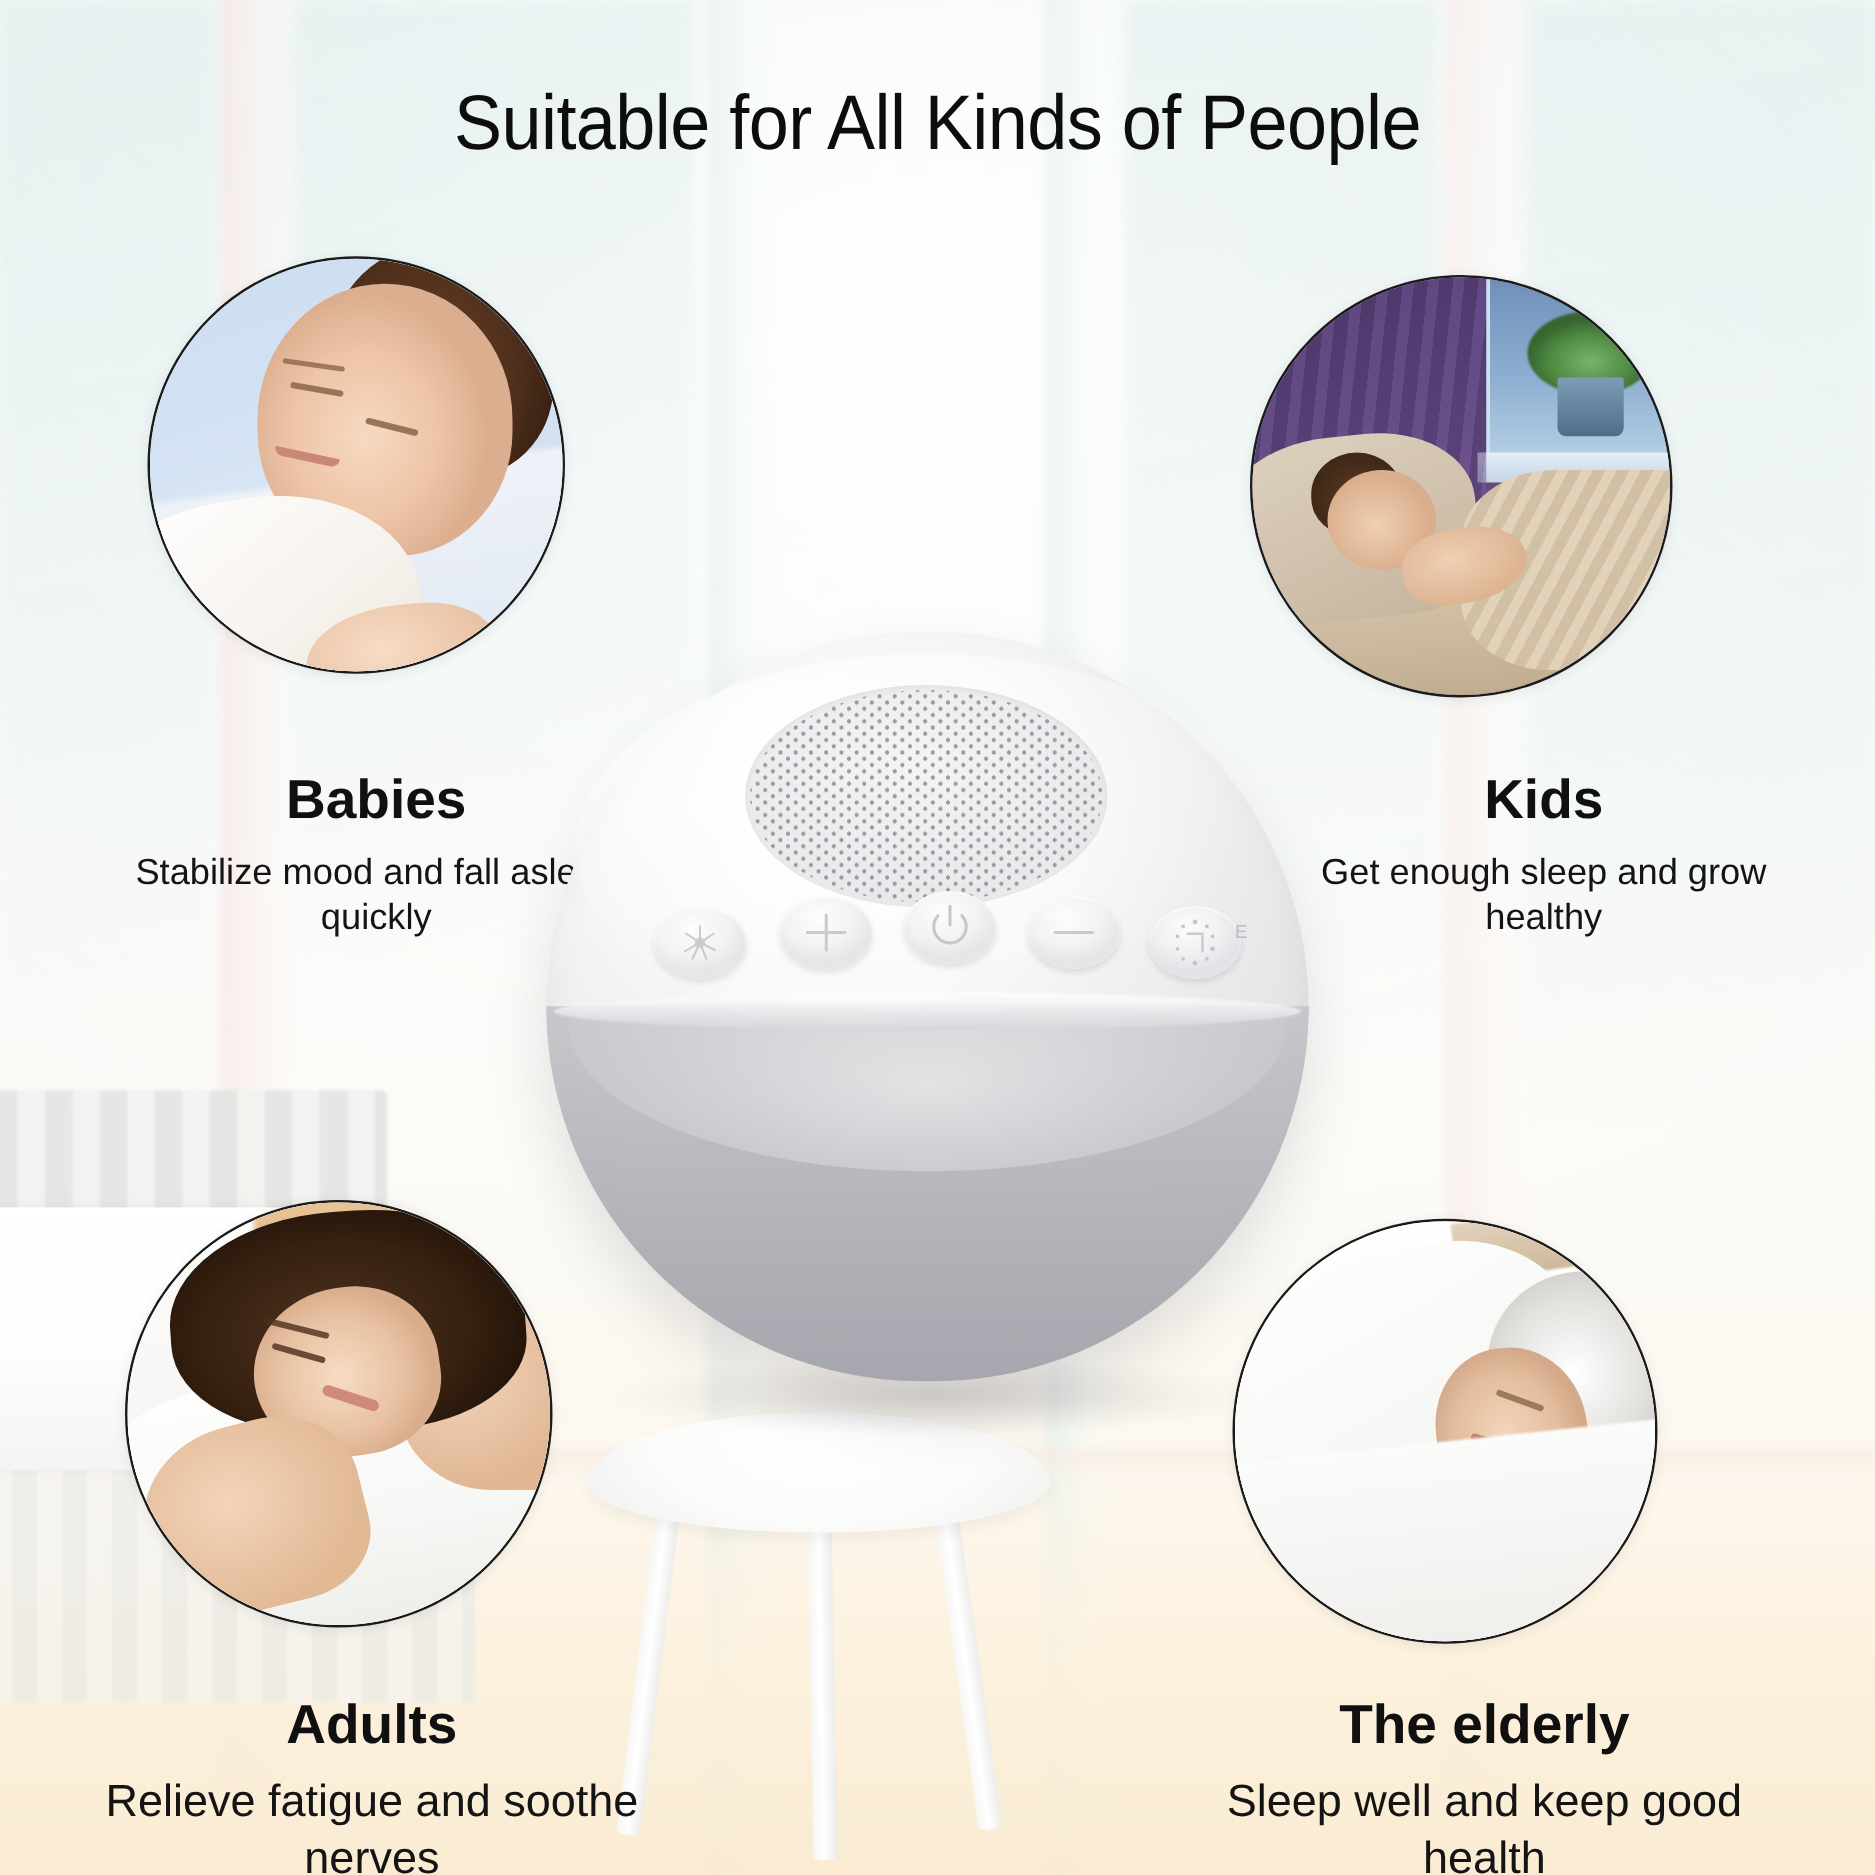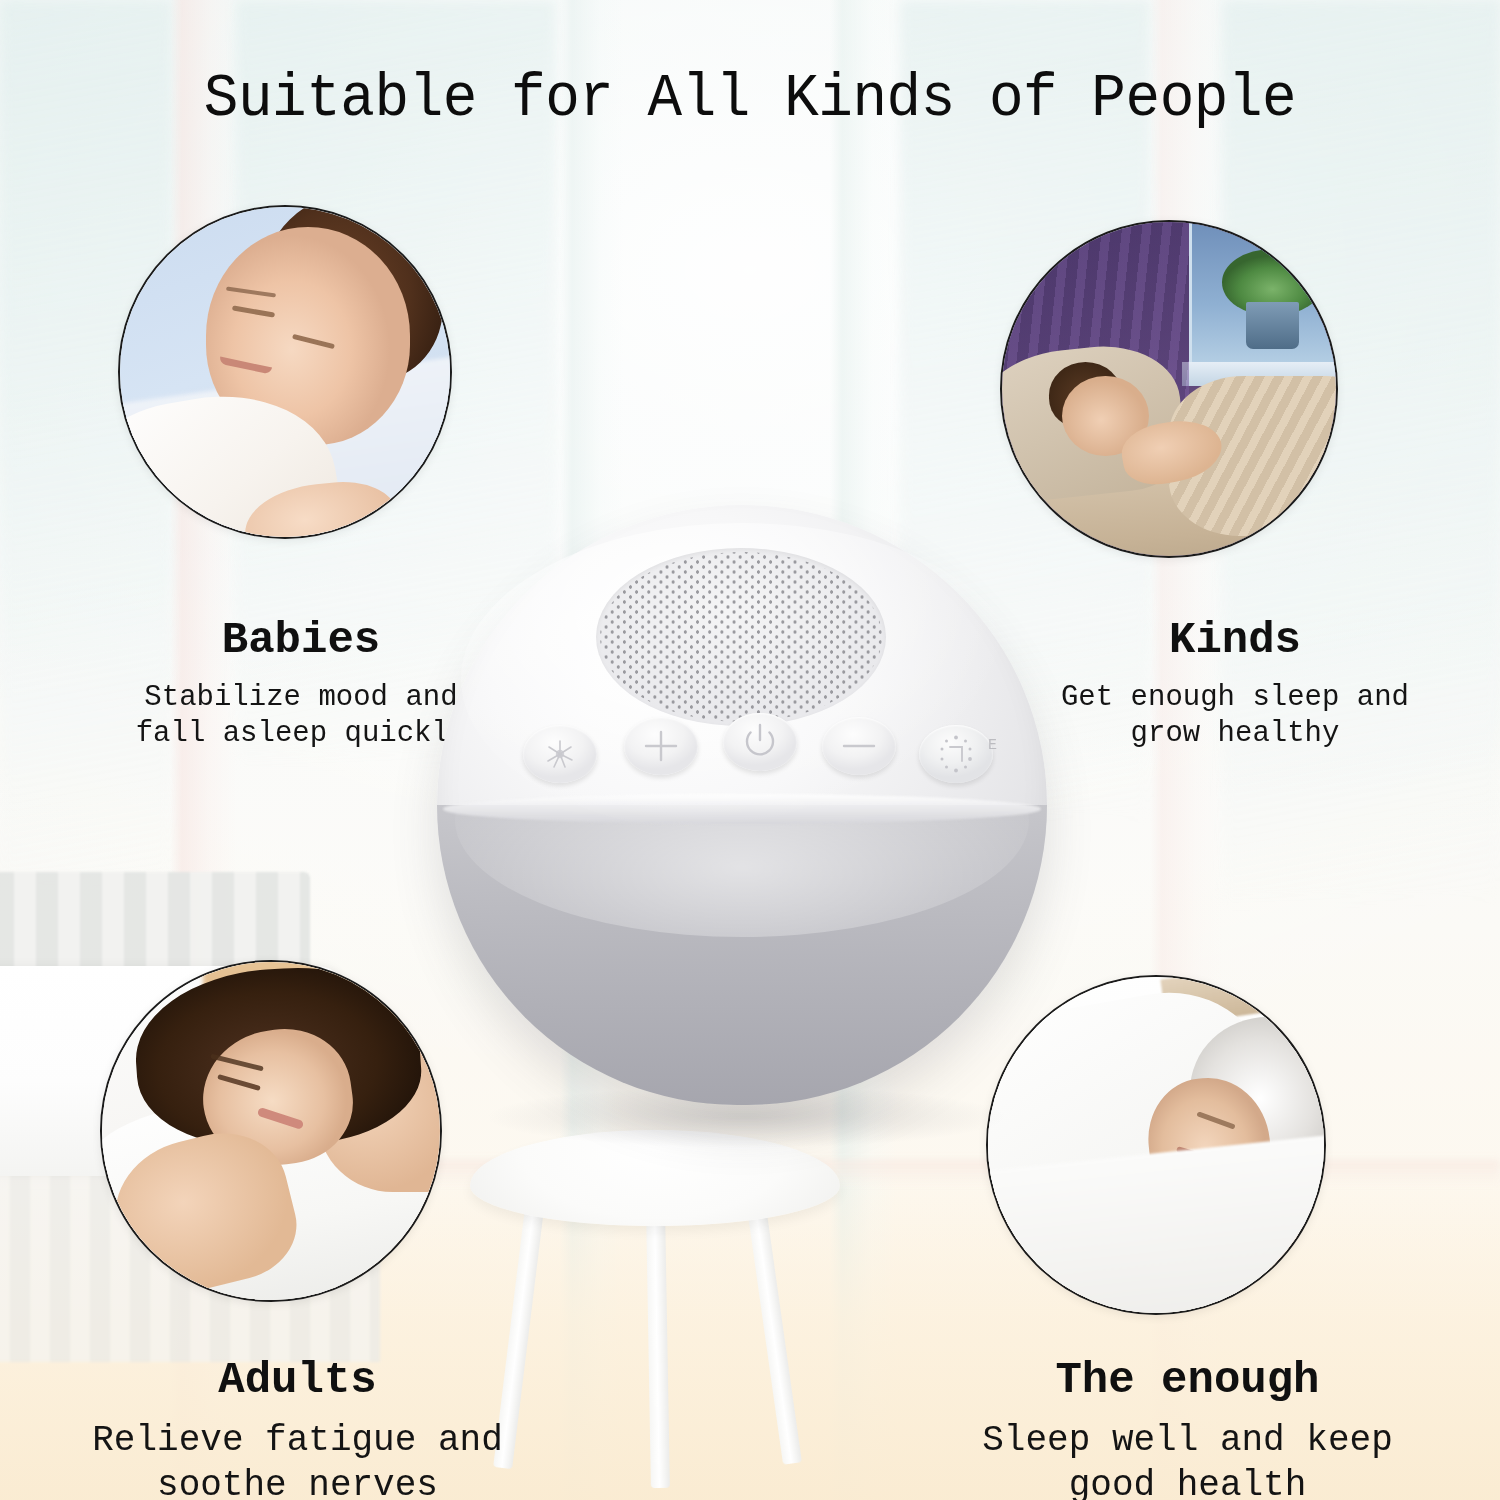--- a/index.html
+++ b/index.html
@@ -5,21 +5,21 @@
   html, body {
     margin: 0;
     padding: 0;
     background: #ffffff;
   }
   #poster {
     position: relative;
     width: 1500px;
     height: 1500px;
     overflow: hidden;
-    font-family: Liberation Mono, monospace;
+    font-family: Liberation Sans, sans-serif;
     background: #fbfbf9;
   }
 
   
   .bg-layer { position: absolute; inset: 0; }
 
   .bg-base {
     background:
       linear-gradient(180deg,
         #f4f7f6 0%,
@@ -487,31 +487,31 @@
       <div class="el-sheet2"></div>
     </div>
   </div>
 
   <div class="caption cap-babies">
     <div class="title">Babies</div>
     <div class="desc">Stabilize mood and fall asleep quickly</div>
   </div>
 
   <div class="caption cap-kids">
-    <div class="title">Kinds</div>
+    <div class="title">Kids</div>
     <div class="desc">Get enough sleep and grow healthy</div>
   </div>
 
   <div class="caption cap-adults">
     <div class="title">Adults</div>
     <div class="desc">Relieve fatigue and soothe nerves</div>
   </div>
 
   <div class="caption cap-elderly">
-    <div class="title">The enough</div>
+    <div class="title">The elderly</div>
     <div class="desc">Sleep well and keep good health</div>
   </div>
 
   <div class="dev-shadow"></div>
 
   <div class="device">
     <div class="dev-body"></div>
     <div class="dev-diffuser"></div>
     <div class="dev-lip"></div>
     <div class="dev-topshade"></div>

